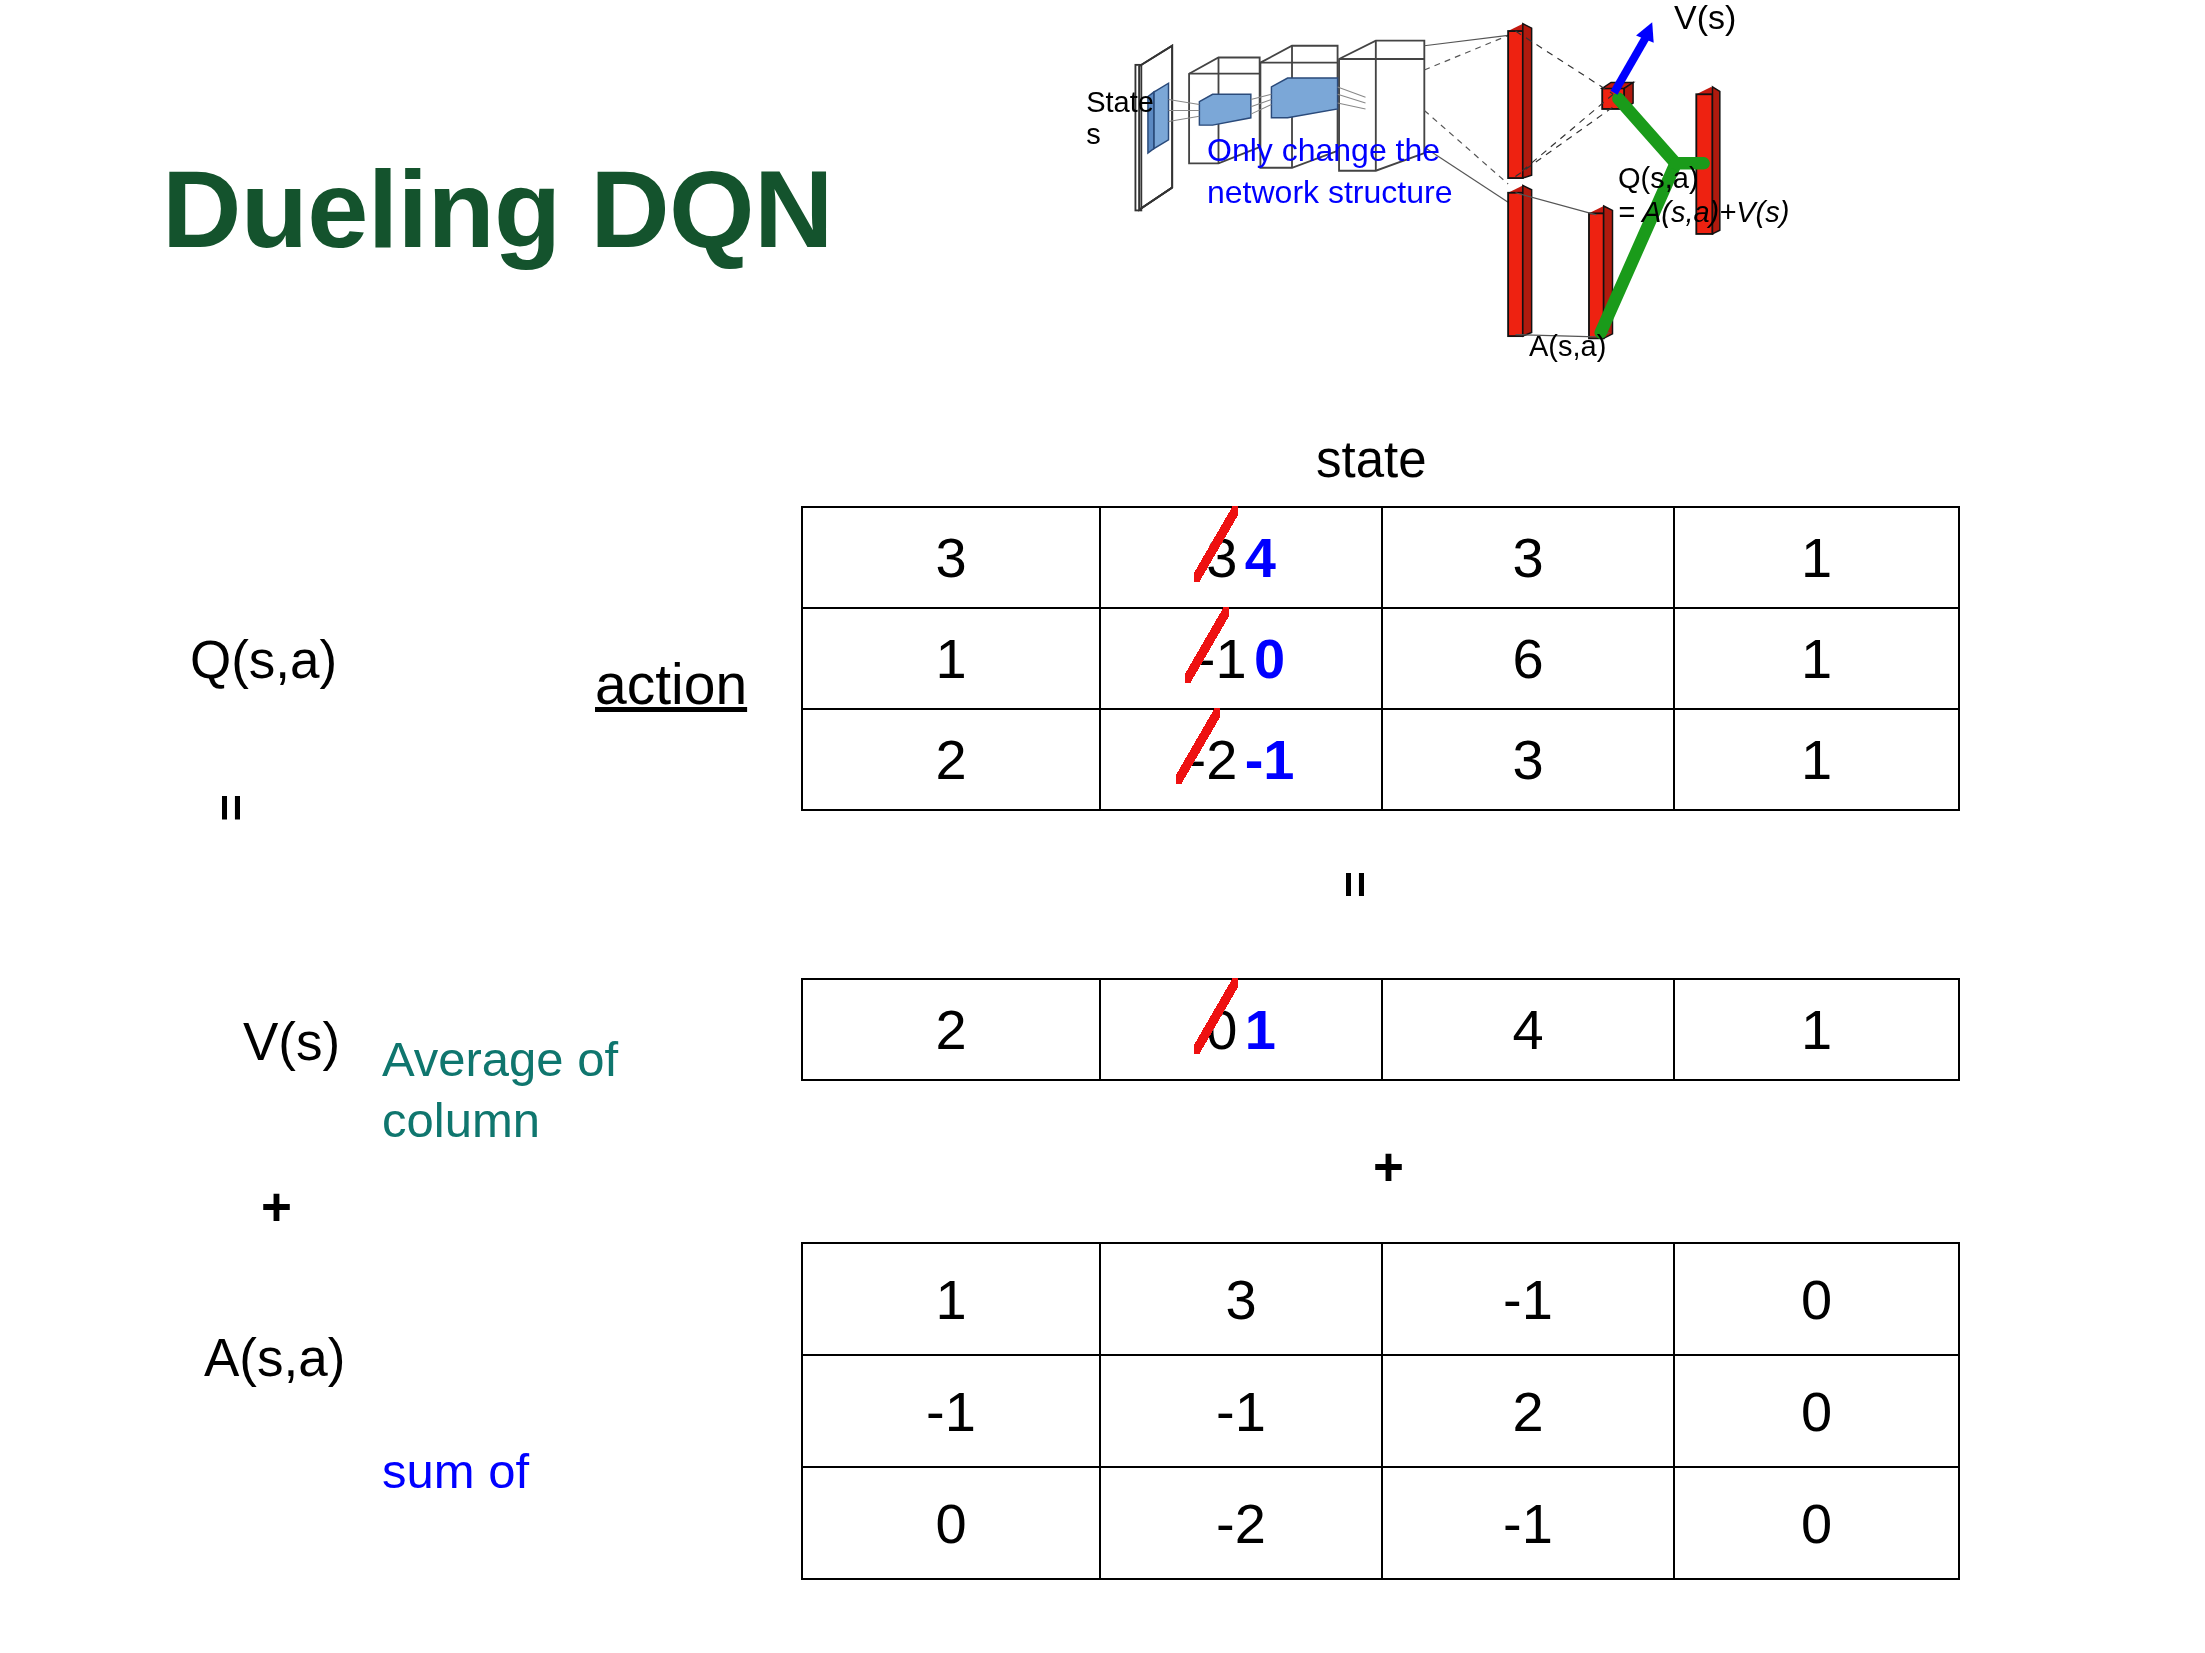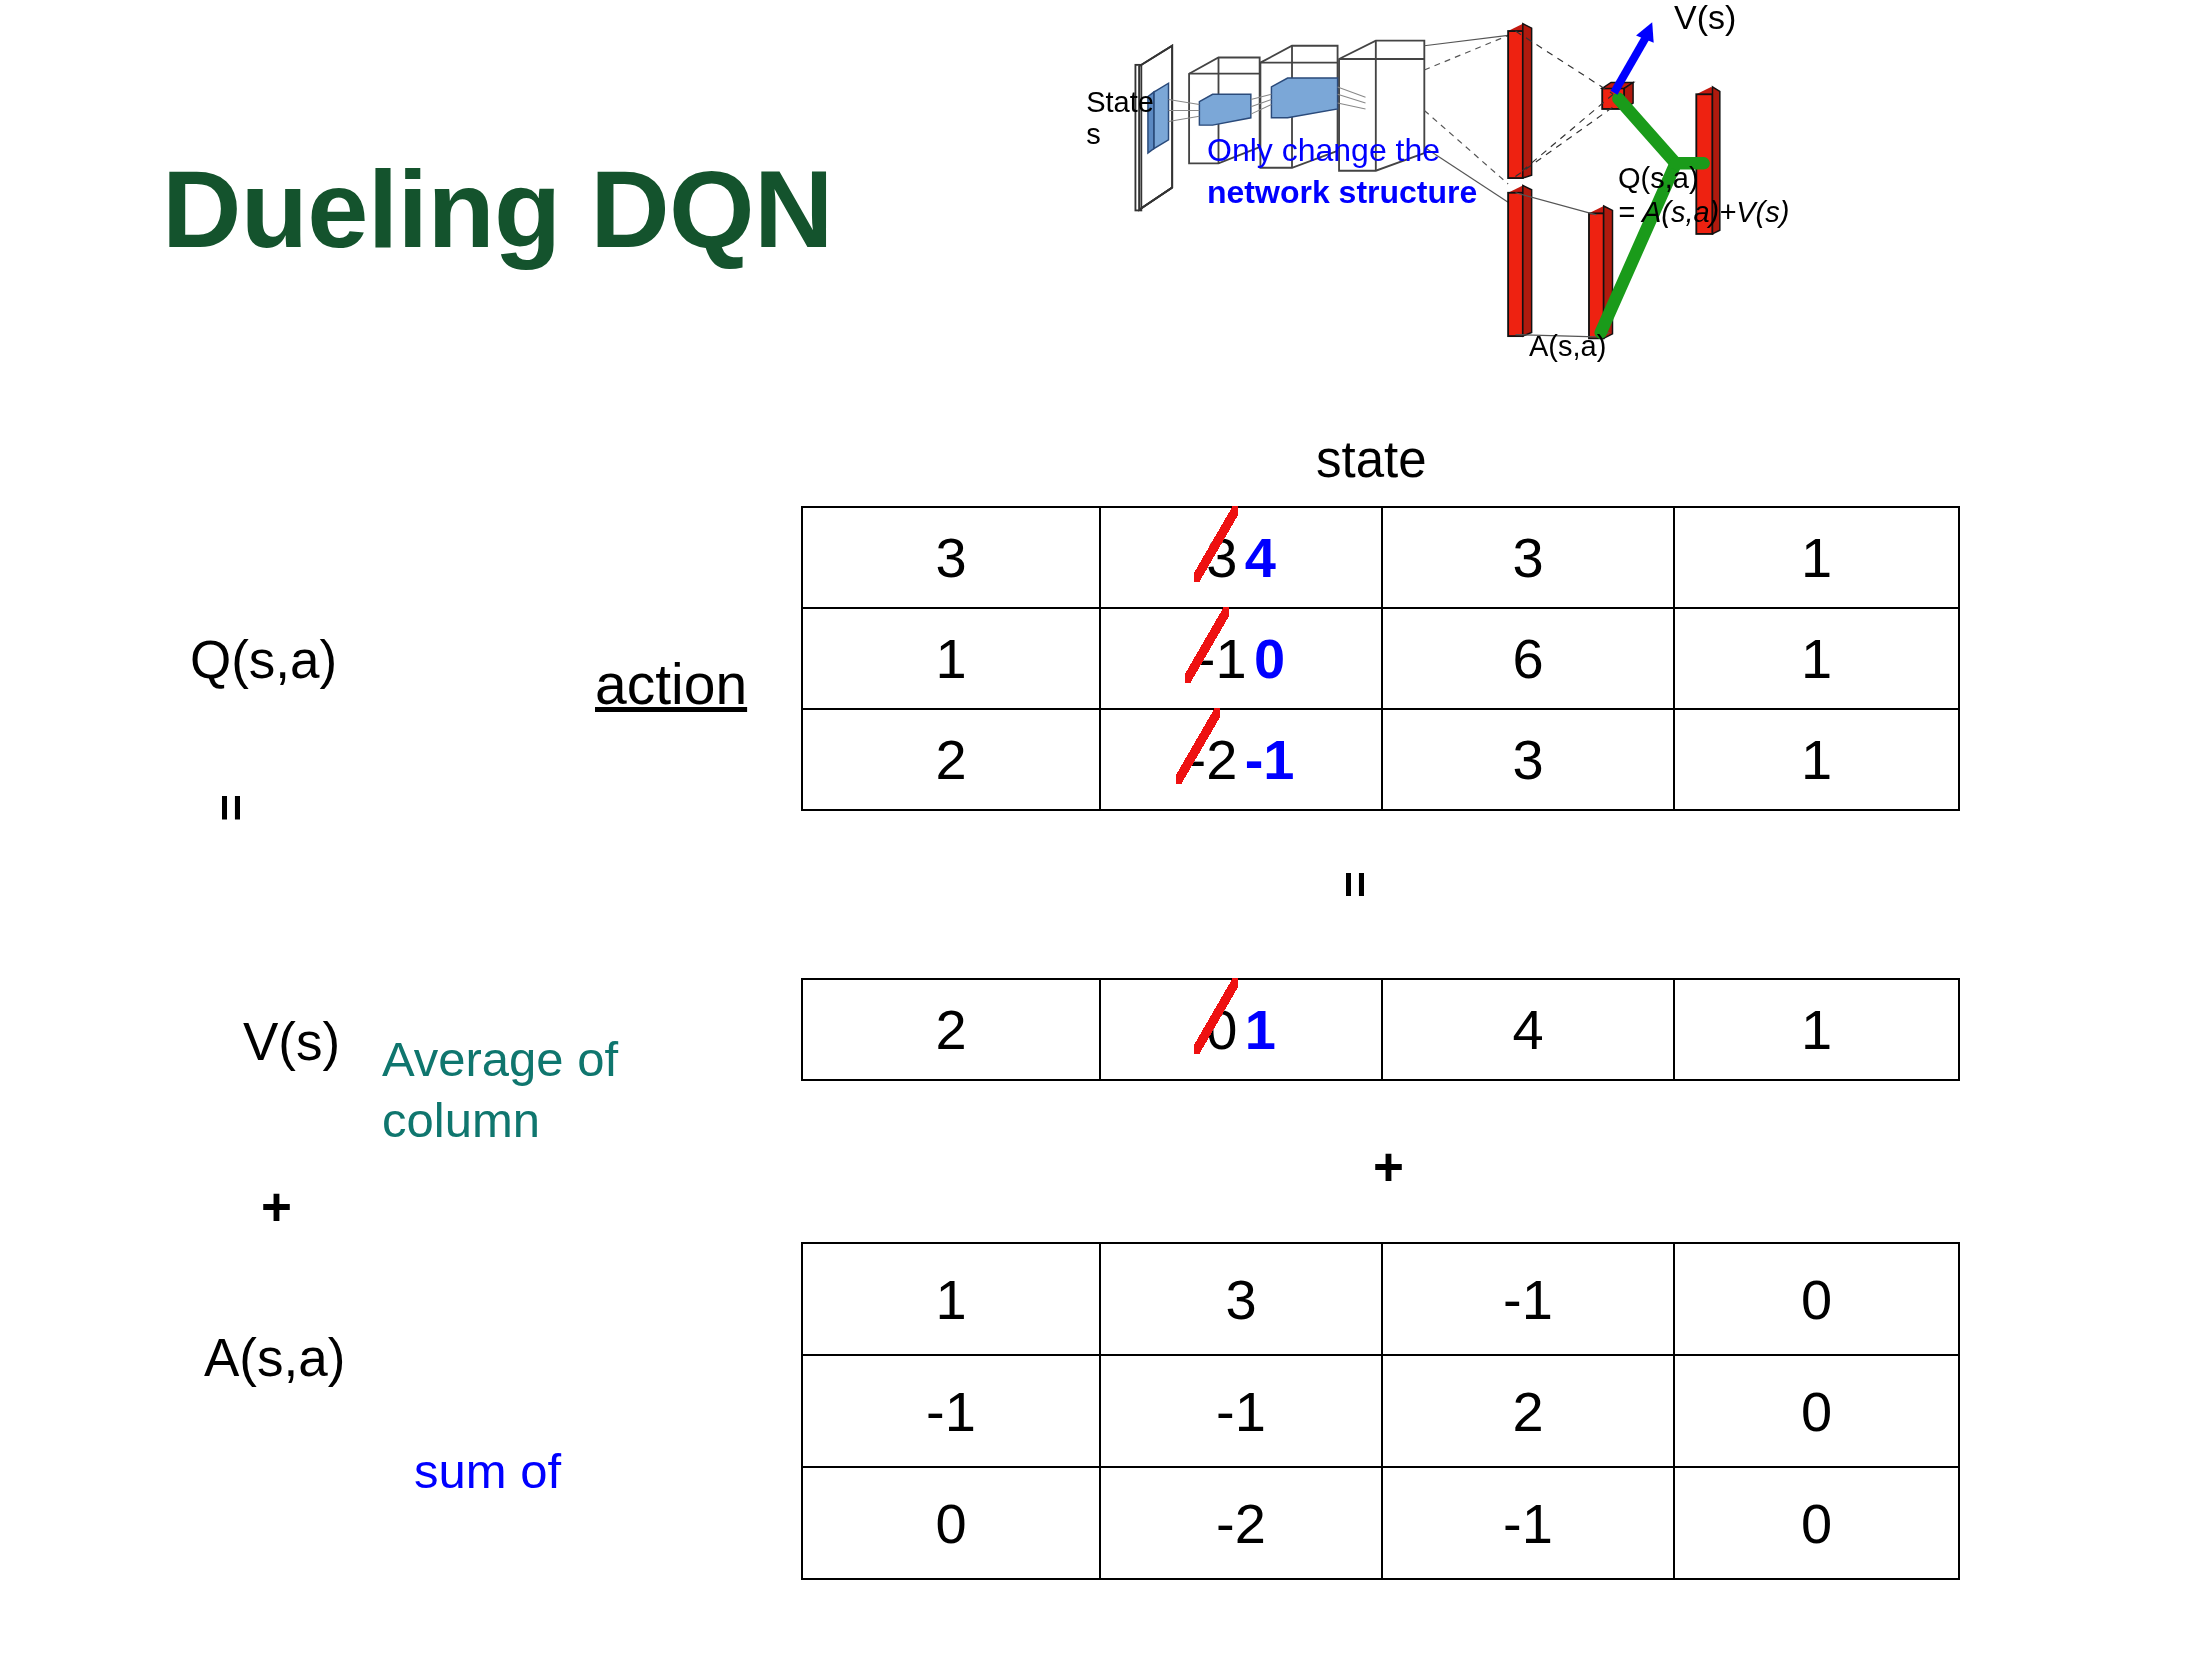--- a/index.html
+++ b/index.html
@@ -20,21 +20,21 @@
 
   
   .lbl{position:absolute;white-space:nowrap;}
   #label-q{left:190px;top:629px;font-size:53px;}
   #label-eq1{left:259px;top:794px;font-size:47px;font-weight:600;
              transform:rotate(90deg);transform-origin:left top;}
   #label-v{left:243px;top:1011px;font-size:53px;}
   #label-plus1{left:261px;top:1176px;font-size:53px;font-weight:700;}
   #label-a{left:204px;top:1327px;font-size:53px;}
   #blue-avg{left:382px;top:1029px;font-size:49px;color:#0f766e;line-height:1.25;}
-  #blue-sum{left:382px;top:1441px;font-size:49px;color:#0000ff;line-height:1.25;margin-left:32px;}
+  #blue-sum{left:382px;top:1441px;font-size:49px;color:#0000ff;line-height:1.25;}
   #label-action{left:595px;top:651px;font-size:57px;text-decoration:underline;}
   #label-state{left:1316px;top:430px;font-size:51px;}
 
   
   #mid-eq{left:1382px;top:871px;font-size:46px;font-weight:600;
           transform:rotate(90deg);transform-origin:left top;}
   #mid-plus{left:1373px;top:1136px;font-size:53px;font-weight:700;}
 
   
   .tbl{position:absolute;border-collapse:collapse;table-layout:fixed;}
@@ -155,21 +155,21 @@
     <g>
       <line x1="706" y1="126" x2="752" y2="46" stroke="#0000ff" stroke-width="11"></line>
       <polygon points="758,30 736,48 760,58" fill="#0000ff"></polygon>
     </g>
   </svg>
 
   <div class="nettxt" style="left:-8.8px;top:87px;">State</div>
   <div class="nettxt" style="left:-8.8px;top:119px;">s</div>
 
   <div class="nettxt blue" style="left:112px;top:134px;">Only change the</div>
-  <div class="nettxt blue" style="left:112px;top:176px;font-weight:bold;">network structure</div>
+  <div class="nettxt blue" style="left:112px;top:176px;">network structure</div>
 
   <div class="nettxt" style="left:579px;top:0px;font-size:34px;">V(s)</div>
   <div class="nettxt" style="left:523px;top:163px;">Q(s,a)</div>
   <div class="nettxt" style="left:523px;top:197px;font-style:italic;">= A(s,a)+V(s)</div>
   <div class="nettxt" style="left:434px;top:331px;">A(s,a)</div>
 </div>
 
 <div class="lbl" id="label-q">Q(s,a)</div>
 <div class="lbl" id="label-eq1">=</div>
 <div class="lbl" id="label-v">V(s)</div>

